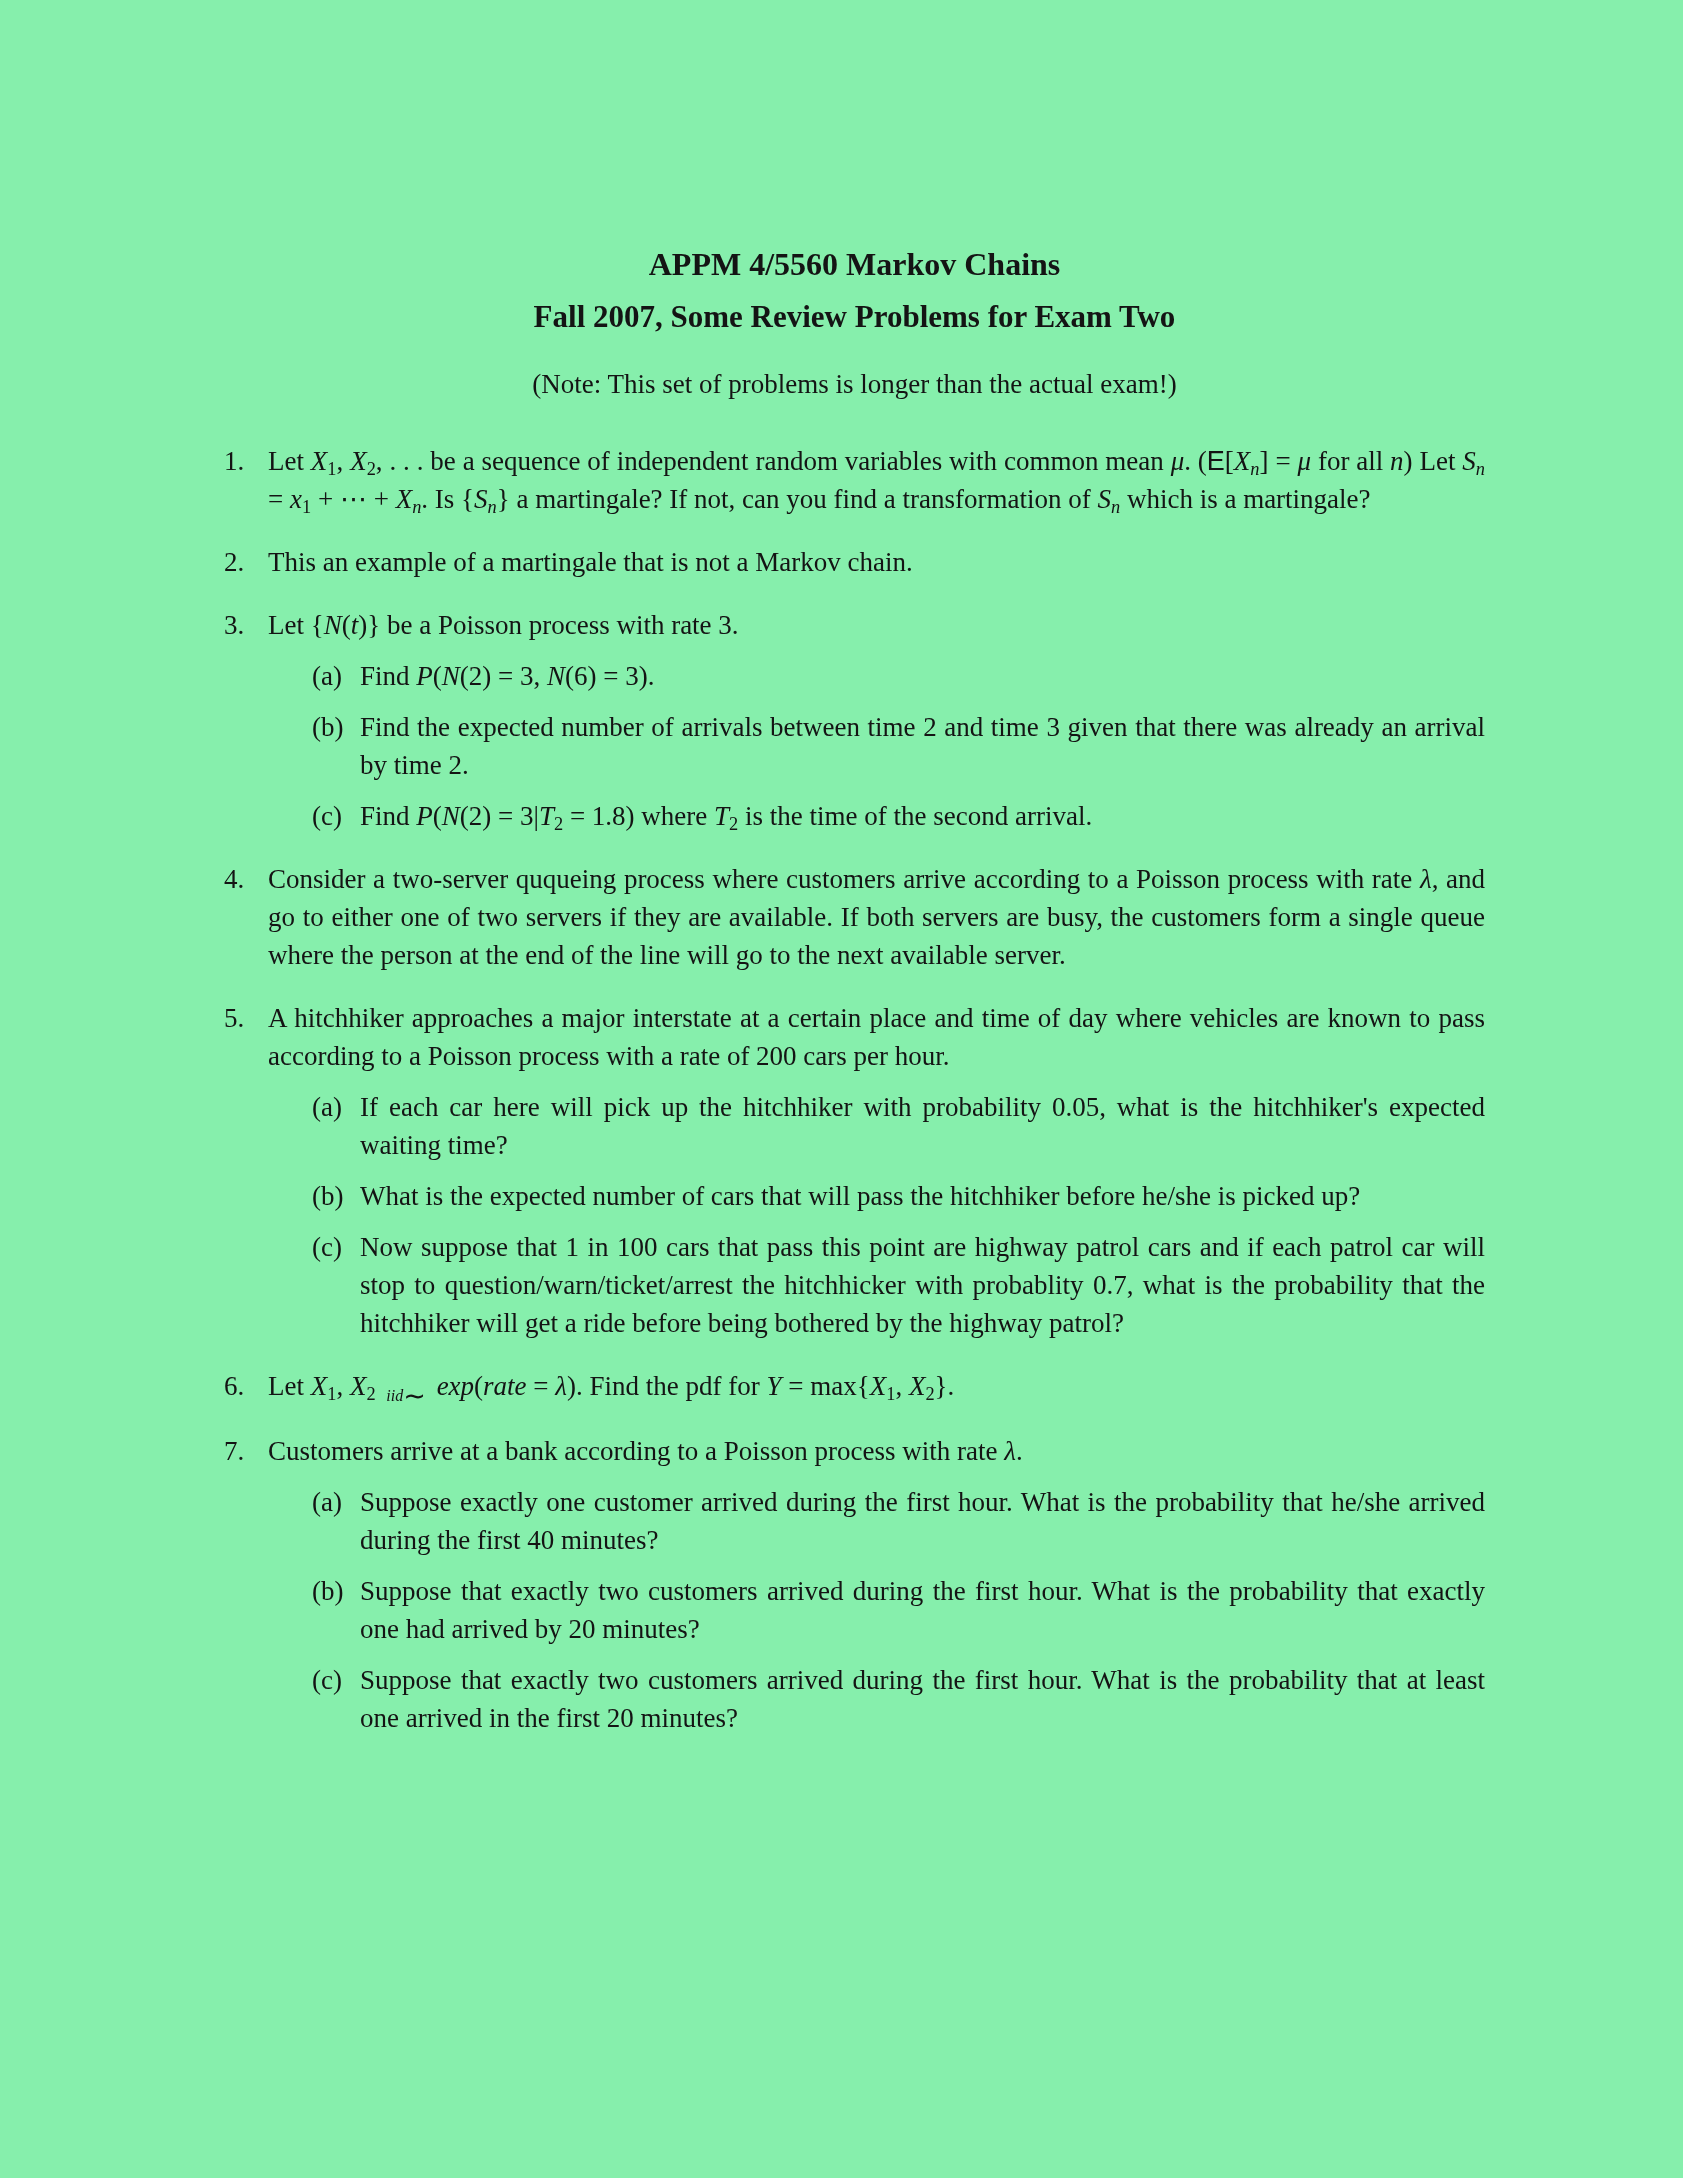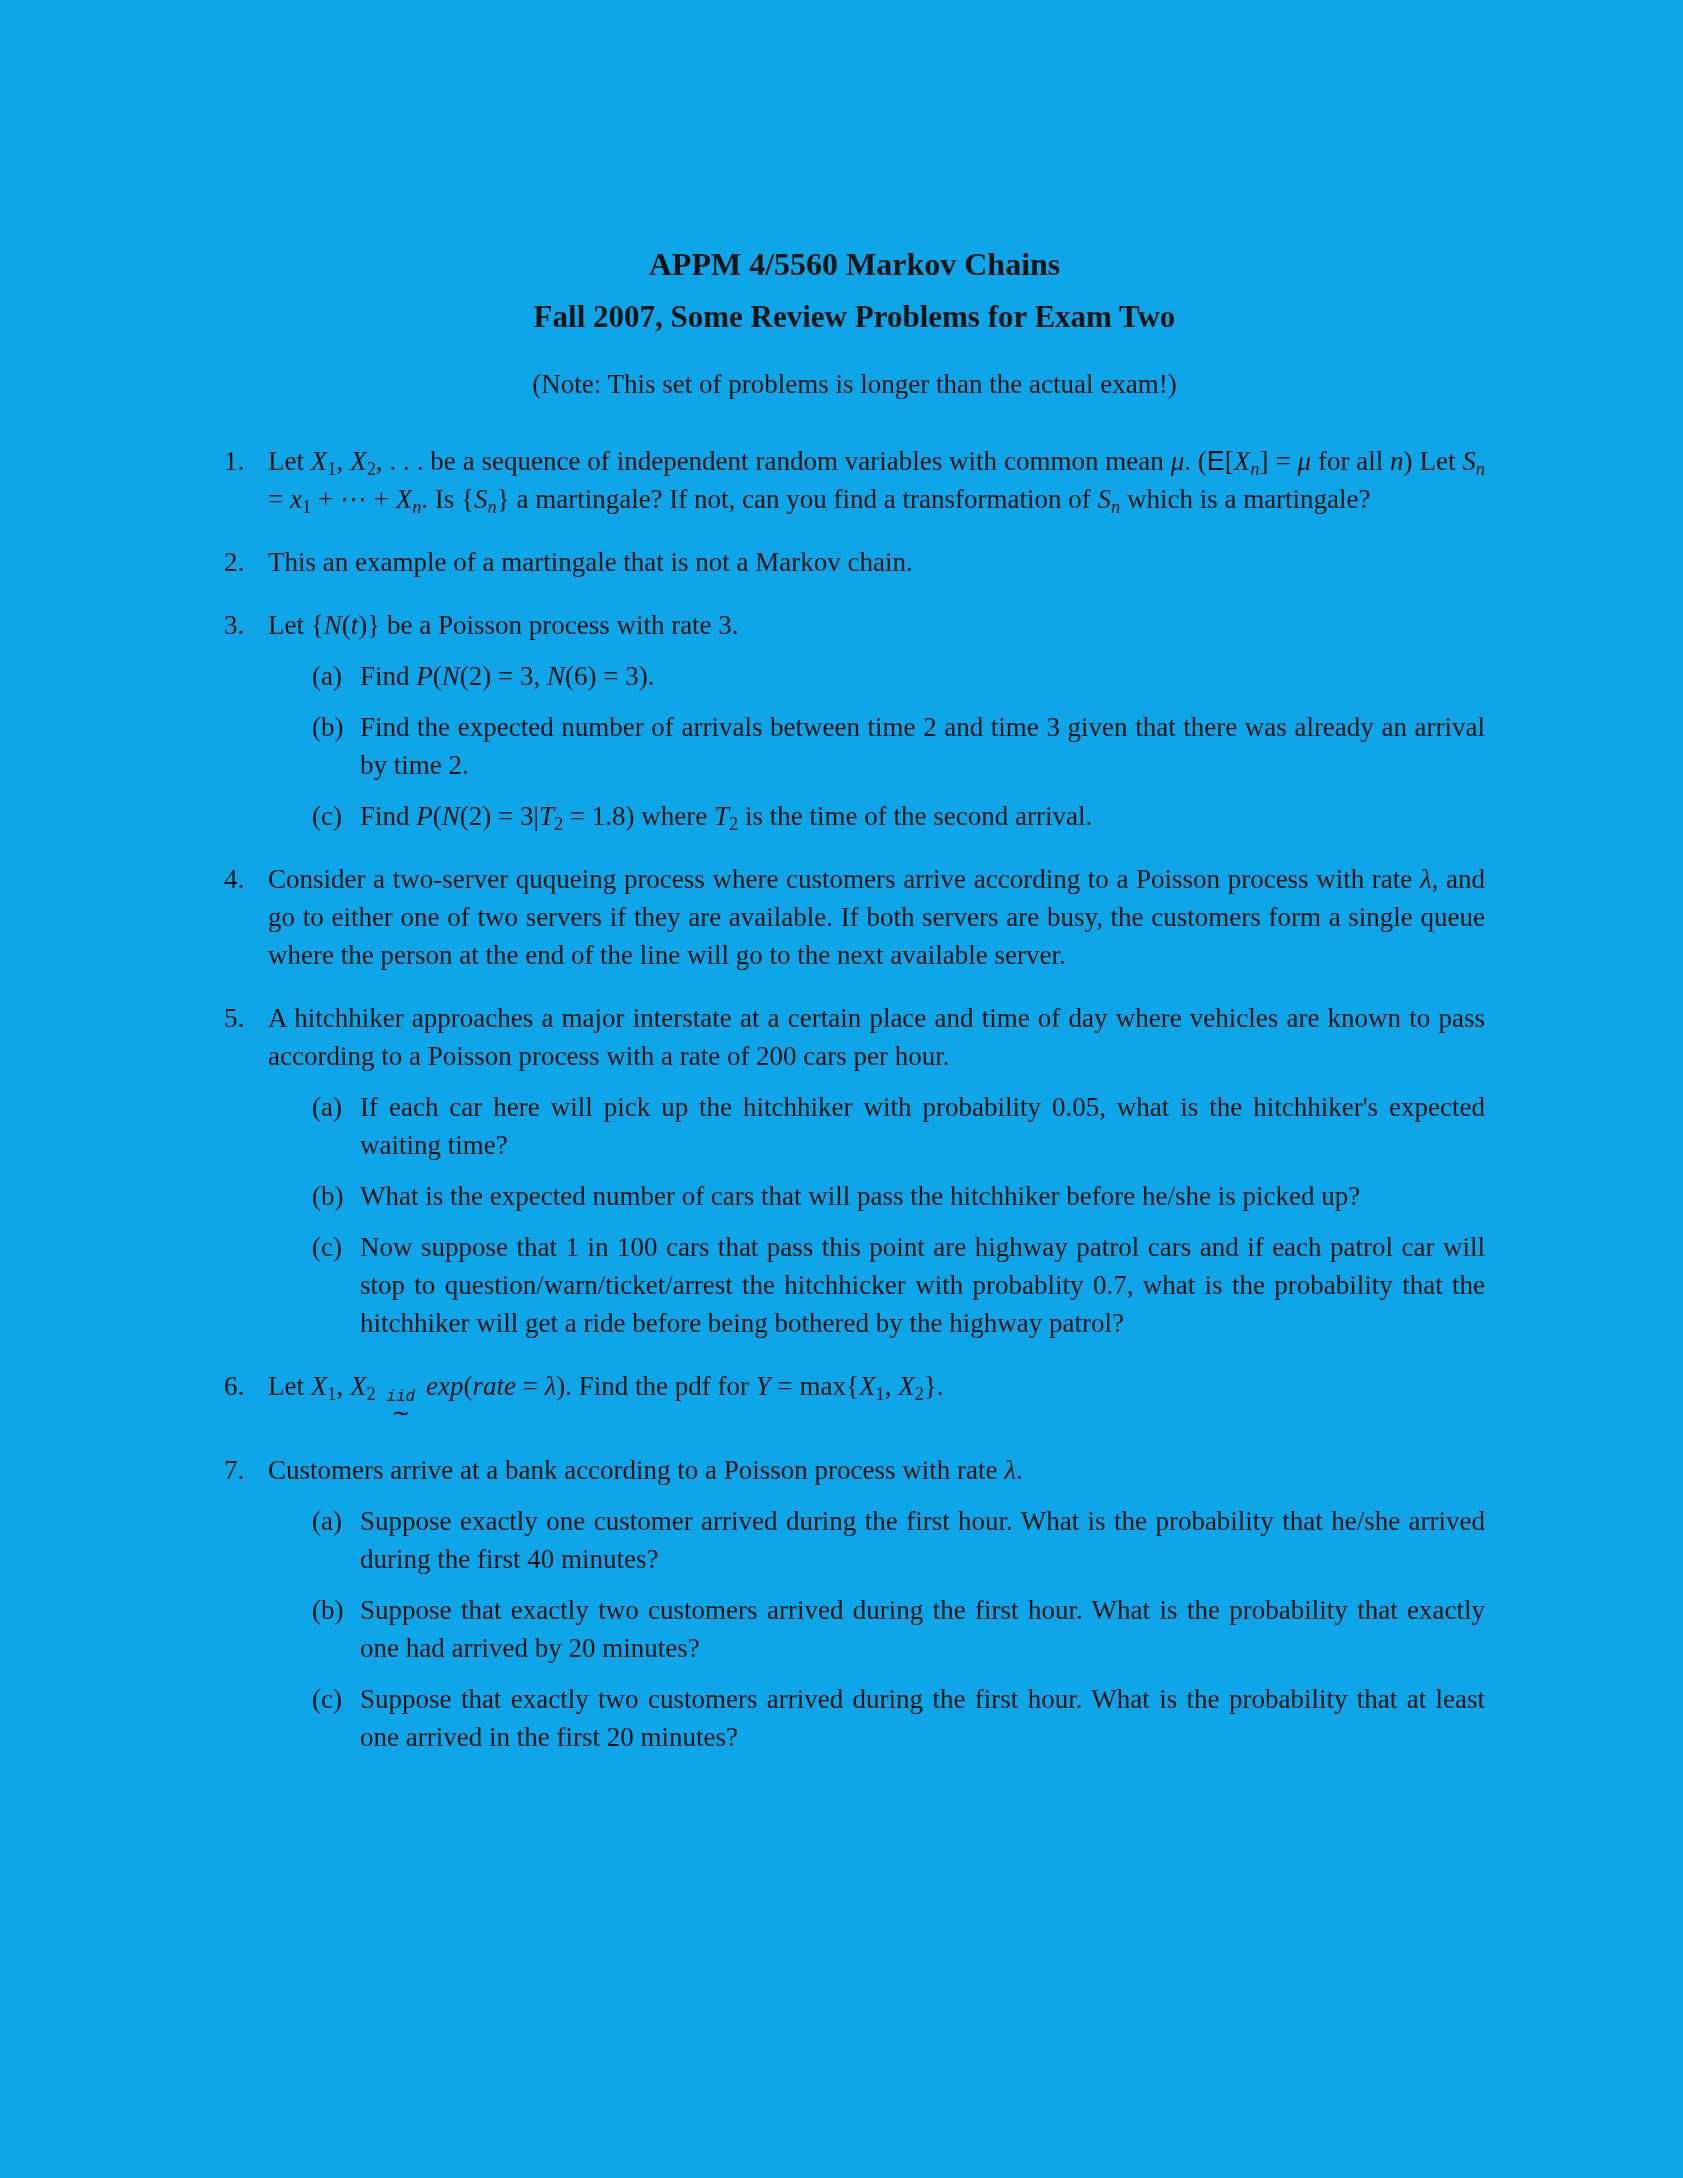--- a/index.html
+++ b/index.html
@@ -11,21 +11,21 @@
     width: 1683px;
     height: 2178px;
     font-family: "Liberation Serif", serif;
     color: #141414;
   }
   .page {
     box-sizing: border-box;
     width: 1683px;
     height: 2178px;
     padding: 246px 198px 0 224px;
-    background: #0ea5e9;
+    background: #86efac;
   }
   header { text-align: center; }
   .title {
     font-size: 32px;
     font-weight: 700;
     margin: 0 0 16px 0;
     line-height: 1.15;
   }
   .subtitle {
     font-size: 31px;
@@ -55,25 +55,23 @@
   .ptext + .ptext { margin-top: 12px; }
   .parts { margin-top: 13px; }
   .part { display: flex; padding-left: 44px; }
   .part + .part { margin-top: 13px; }
   .plabel { flex: 0 0 38px; margin-right: 10px; }
   .part .ptext { flex: 1; min-width: 0; }
   sub { font-size: 68%; line-height: 0; vertical-align: -0.25em; }
   .sf { font-family: "Liberation Sans", sans-serif; }
   .iid {
     display: inline-flex;
-    flex-direction: column;
     align-items: center;
     vertical-align: -6px;
     margin: 0 4px;
-    font-family: Liberation Mono, monospace;
   }
   .iid-t { font-style: italic; font-size: 16px; line-height: 14px; }
   .iid-s { font-size: 27px; line-height: 22px; }
 </style>
 </head>
 <body>
 
 <div class="page">
 
   <header>

